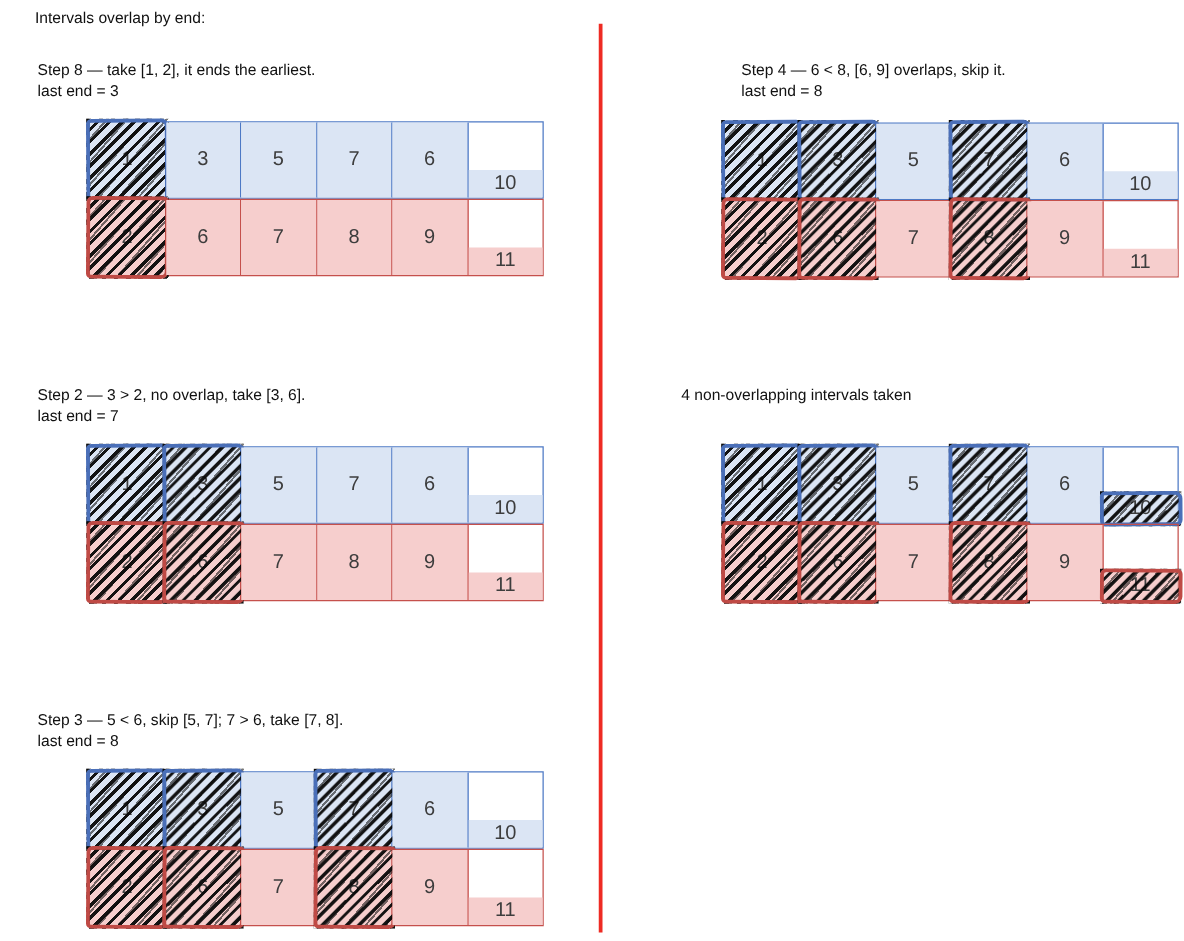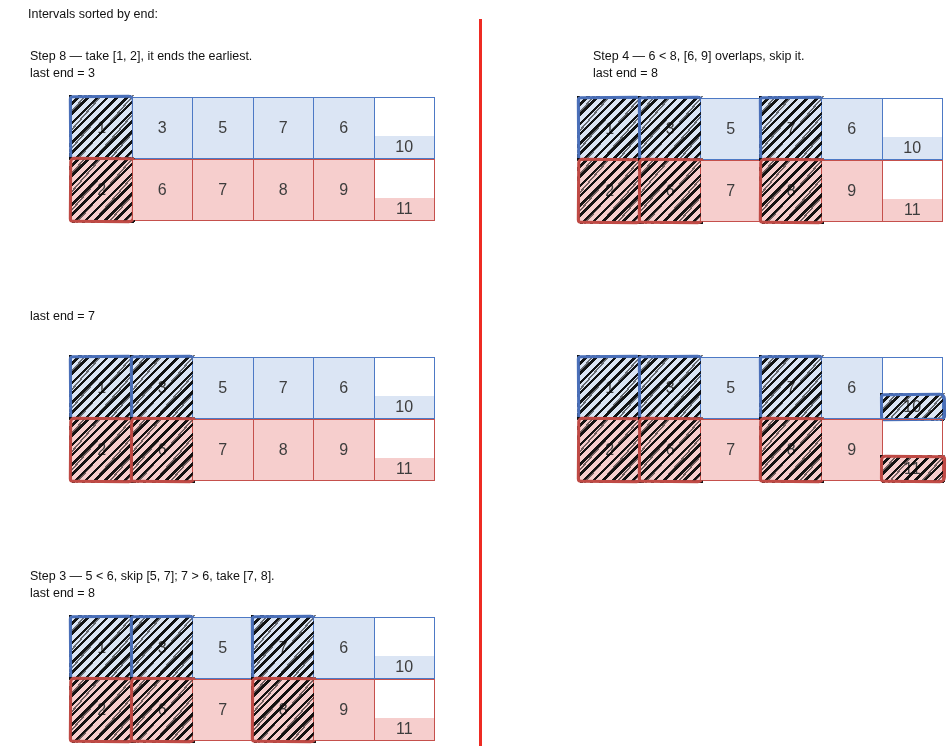--- a/index.html
+++ b/index.html
@@ -45,21 +45,21 @@
     content:"";position:absolute;inset:-3px;pointer-events:none;
     border:3px solid var(--red-doodle);border-radius:5px 4px 6px 4px;
     transform:rotate(0.4deg);
   }
 </style>
 </head>
 <body>
 
 <div class="canvas">
   <div class="divider" style="background: rgb(238, 43, 35);"></div>
-  <div class="caption title-caption">Intervals sorted by end:</div>
+  <div class="caption title-caption">Intervals overlap by end:</div>
   <div id="panels">
       <div>
         <div class="row starts" style="left: 71px; top: 97px;">
           <div class="cell hatched">
             <span class="num">1</span>
           </div>
           <div class="cell">
             <span class="num">3</span>
           </div>
           <div class="cell">
@@ -135,20 +135,21 @@
             <span class="num">8</span>
           </div>
           <div class="cell">
             <span class="num">9</span>
           </div>
           <div class="cell">
             <span class="num">11</span>
           </div>
         </div>
         <div class="caption" style="left: 30px; top: 308px;">
+          <div>Step 2 — 3 &gt; 2, no overlap, take [3, 6].</div>
           <div>last end = 7</div>
         </div>
       </div>
       <div>
         <div class="row starts" style="left: 71px; top: 617px;">
           <div class="cell hatched">
             <span class="num">1</span>
           </div>
           <div class="cell hatched">
             <span class="num">3</span>
@@ -272,16 +273,17 @@
             <span class="num">8</span>
           </div>
           <div class="cell">
             <span class="num">9</span>
           </div>
           <div class="cell hatched">
             <span class="num">11</span>
           </div>
         </div>
         <div class="caption" style="left: 545px; top: 308px;">
+          <div>4 non-overlapping intervals taken</div>
         </div>
       </div>
     </div>
 </div>
 
 </body></html>

